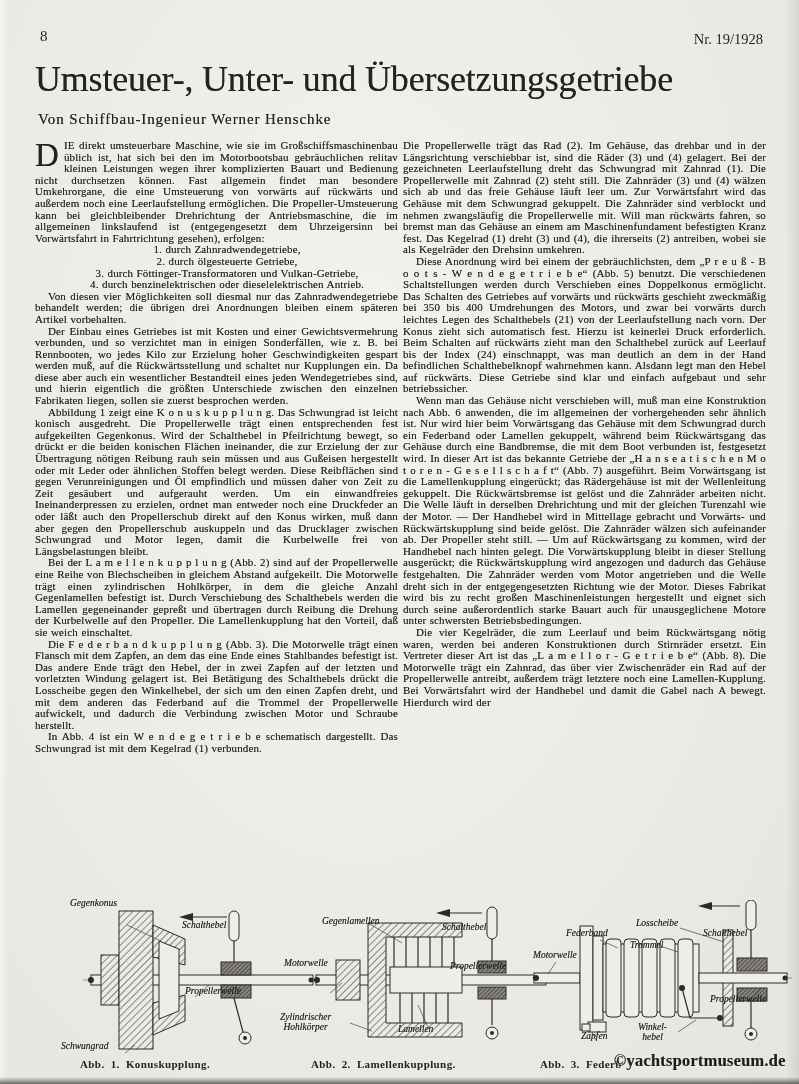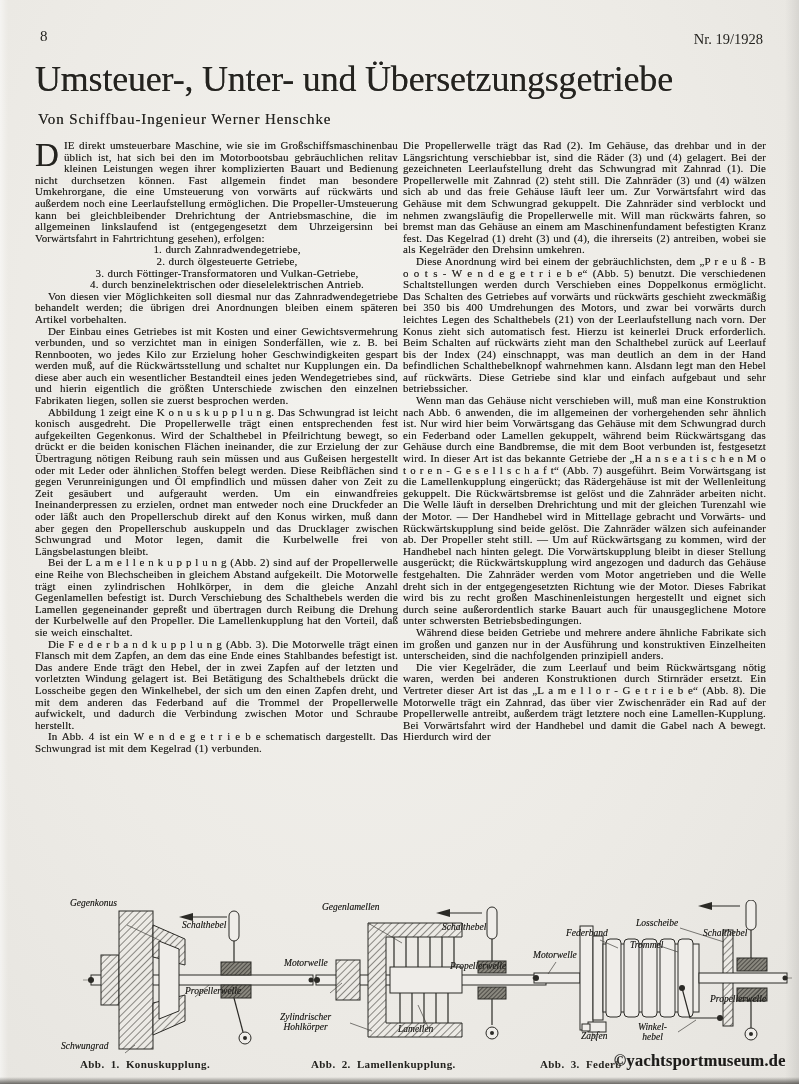--- a/index.html
+++ b/index.html
@@ -100,21 +100,20 @@
     <p class="ind">Abbildung 1 zeigt eine K o n u s k u p p l u n g. Das Schwungrad ist leicht konisch ausgedreht. Die Propellerwelle trägt einen entsprechenden fest aufgekeilten Gegenkonus. Wird der Schalthebel in Pfeilrichtung bewegt, so drückt er die beiden konischen Flächen ineinander, die zur Erzielung der zur Übertragung nötigen Reibung rauh sein müssen und aus Gußeisen hergestellt oder mit Leder oder ähnlichen Stoffen belegt werden. Diese Reibflächen sind gegen Verunreinigungen und Öl empfindlich und müssen daher von Zeit zu Zeit gesäubert und aufgerauht werden. Um ein einwandfreies Ineinanderpressen zu erzielen, ordnet man entweder noch eine Druckfeder an oder läßt auch den Propellerschub direkt auf den Konus wirken, muß dann aber gegen den Propellerschub auskuppeln und das Drucklager zwischen Schwungrad und Motor legen, damit die Kurbelwelle frei von Längsbelastungen bleibt.</p>
     <p class="ind">Bei der L a m e l l e n k u p p l u n g (Abb. 2) sind auf der Propellerwelle eine Reihe von Blechscheiben in gleichem Abstand aufgekeilt. Die Motorwelle trägt einen zylindrischen Hohlkörper, in dem die gleiche Anzahl Gegenlamellen befestigt ist. Durch Verschiebung des Schalthebels werden die Lamellen gegeneinander gepreßt und übertragen durch Reibung die Drehung der Kurbelwelle auf den Propeller. Die Lamellenkupplung hat den Vorteil, daß sie weich einschaltet.</p>
     <p class="ind">Die F e d e r b a n d k u p p l u n g (Abb. 3). Die Motorwelle trägt einen Flansch mit dem Zapfen, an dem das eine Ende eines Stahlbandes befestigt ist. Das andere Ende trägt den Hebel, der in zwei Zapfen auf der letzten und vorletzten Windung gelagert ist. Bei Betätigung des Schalthebels drückt die Losscheibe gegen den Winkelhebel, der sich um den einen Zapfen dreht, und mit dem anderen das Federband auf die Trommel der Propellerwelle aufwickelt, und dadurch die Verbindung zwischen Motor und Schraube herstellt.</p>
     <p class="ind">In Abb. 4 ist ein W e n d e g e t r i e b e schematisch dargestellt. Das Schwungrad ist mit dem Kegelrad (1) verbunden.</p>
   </div>
 
   <div class="col col-right">
     <p>Die Propellerwelle trägt das Rad (2). Im Gehäuse, das drehbar und in der Längsrichtung verschiebbar ist, sind die Räder (3) und (4) gelagert. Bei der gezeichneten Leerlaufstellung dreht das Schwungrad mit Zahnrad (1). Die Propellerwelle mit Zahnrad (2) steht still. Die Zahnräder (3) und (4) wälzen sich ab und das freie Gehäuse läuft leer um. Zur Vorwärtsfahrt wird das Gehäuse mit dem Schwungrad gekuppelt. Die Zahnräder sind verblockt und nehmen zwangsläufig die Propellerwelle mit. Will man rückwärts fahren, so bremst man das Gehäuse an einem am Maschinenfundament befestigten Kranz fest. Das Kegelrad (1) dreht (3) und (4), die ihrerseits (2) antreiben, wobei sie als Kegelräder den Drehsinn umkehren.</p>
     <p class="ind">Diese Anordnung wird bei einem der gebräuchlichsten, dem „P r e u ß - B o o t s - W e n d e g e t r i e b e“ (Abb. 5) benutzt. Die verschiedenen Schaltstellungen werden durch Verschieben eines Doppelkonus ermöglicht. Das Schalten des Getriebes auf vorwärts und rückwärts geschieht zweckmäßig bei 350 bis 400 Umdrehungen des Motors, und zwar bei vorwärts durch leichtes Legen des Schalthebels (21) von der Leerlaufstellung nach vorn. Der Konus zieht sich automatisch fest. Hierzu ist keinerlei Druck erforderlich. Beim Schalten auf rückwärts zieht man den Schalthebel zurück auf Leerlauf bis der Index (24) einschnappt, was man deutlich an dem in der Hand befindlichen Schalthebelknopf wahrnehmen kann. Alsdann legt man den Hebel auf rückwärts. Diese Getriebe sind klar und einfach aufgebaut und sehr betriebssicher.</p>
     <p class="ind">Wenn man das Gehäuse nicht verschieben will, muß man eine Konstruktion nach Abb. 6 anwenden, die im allgemeinen der vorhergehenden sehr ähnlich ist. Nur wird hier beim Vorwärtsgang das Gehäuse mit dem Schwungrad durch ein Federband oder Lamellen gekuppelt, während beim Rückwärtsgang das Gehäuse durch eine Bandbremse, die mit dem Boot verbunden ist, festgesetzt wird. In dieser Art ist das bekannte Getriebe der „H a n s e a t i s c h e n  M o t o r e n - G e s e l l s c h a f t“ (Abb. 7) ausgeführt. Beim Vorwärtsgang ist die Lamellenkupplung eingerückt; das Rädergehäuse ist mit der Wellenleitung gekuppelt. Die Rückwärtsbremse ist gelöst und die Zahnräder arbeiten nicht. Die Welle läuft in derselben Drehrichtung und mit der gleichen Turenzahl wie der Motor. — Der Handhebel wird in Mittellage gebracht und Vorwärts- und Rückwärtskupplung sind beide gelöst. Die Zahnräder wälzen sich aufeinander ab. Der Propeller steht still. — Um auf Rückwärtsgang zu kommen, wird der Handhebel nach hinten gelegt. Die Vorwärtskupplung bleibt in dieser Stellung ausgerückt; die Rückwärtskupplung wird angezogen und dadurch das Gehäuse festgehalten. Die Zahnräder werden vom Motor angetrieben und die Welle dreht sich in der entgegengesetzten Richtung wie der Motor. Dieses Fabrikat wird bis zu recht großen Maschinenleistungen hergestellt und eignet sich durch seine außerordentlich starke Bauart auch für unausgeglichene Motore unter schwersten Betriebsbedingungen.</p>
-    <p class="ind">Während diese beiden Getriebe und mehrere andere ähnliche Fabrikate sich im großen und ganzen nur in der Ausführung und konstruktiven Einzelheiten unterscheiden, sind die nachfolgenden prinzipiell anders.</p>
     <p class="ind">Die vier Kegelräder, die zum Leerlauf und beim Rückwärtsgang nötig waren, werden bei anderen Konstruktionen durch Stirnräder ersetzt. Ein Vertreter dieser Art ist das „L a m e l l o r - G e t r i e b e“ (Abb. 8). Die Motorwelle trägt ein Zahnrad, das über vier Zwischenräder ein Rad auf der Propellerwelle antreibt, außerdem trägt letztere noch eine Lamellen-Kupplung. Bei Vorwärtsfahrt wird der Handhebel und damit die Gabel nach A bewegt. Hierdurch wird der</p>
   </div>
 
   <div class="figure" id="fig1">
     <svg class="fig-svg" style="left:40px;top:27px" width="250" height="150" viewBox="0 0 250 150">
       <line class="cl" x1="8" y1="75" x2="242" y2="75"></line>
       <rect class="part" x="16" y="70" width="222" height="10"></rect>
       <circle cx="16" cy="75" r="3" fill="#2b2a26"></circle>
       <circle cx="236" cy="75" r="2.5" fill="#2b2a26"></circle>
       <rect class="hatched" x="26" y="50" width="18" height="50"></rect>
@@ -175,21 +174,21 @@
       <circle cx="182" cy="128" r="2" fill="#2b2a26"></circle>
       <g>
         <line class="ln" x1="172" y1="8" x2="132" y2="8"></line>
         <polygon points="126,8 140,4 140,12" fill="#2b2a26"></polygon>
       </g>
       <line class="lnthin" x1="58" y1="18" x2="92" y2="38"></line>
       <line class="lnthin" x1="118" y1="122" x2="108" y2="100"></line>
       <line class="lnthin" x1="20" y1="88" x2="32" y2="78"></line>
       <line class="lnthin" x1="40" y1="118" x2="62" y2="126"></line>
     </svg>
-    <div class="fig-label" style="left:42px;top:24px">Gegenlamellen</div>
+    <div class="fig-label" style="left:42px;top:38px">Gegenlamellen</div>
     <div class="fig-label" style="left:162px;top:44px">Schalthebel</div>
     <div class="fig-label" style="left:4px;top:80px">Motorwelle</div>
     <div class="fig-label" style="left:170px;top:83px">Propellerwelle</div>
     <div class="fig-label" style="left:0px;top:134px;text-align:center">Zylindrischer
 Hohlkörper</div>
     <div class="fig-label" style="left:118px;top:146px">Lamellen</div>
     <div class="fig-caption" style="left:31px;top:180px">Abb. 2. Lamellenkupplung.</div>
   </div>
 
   <div class="figure" id="fig3">

